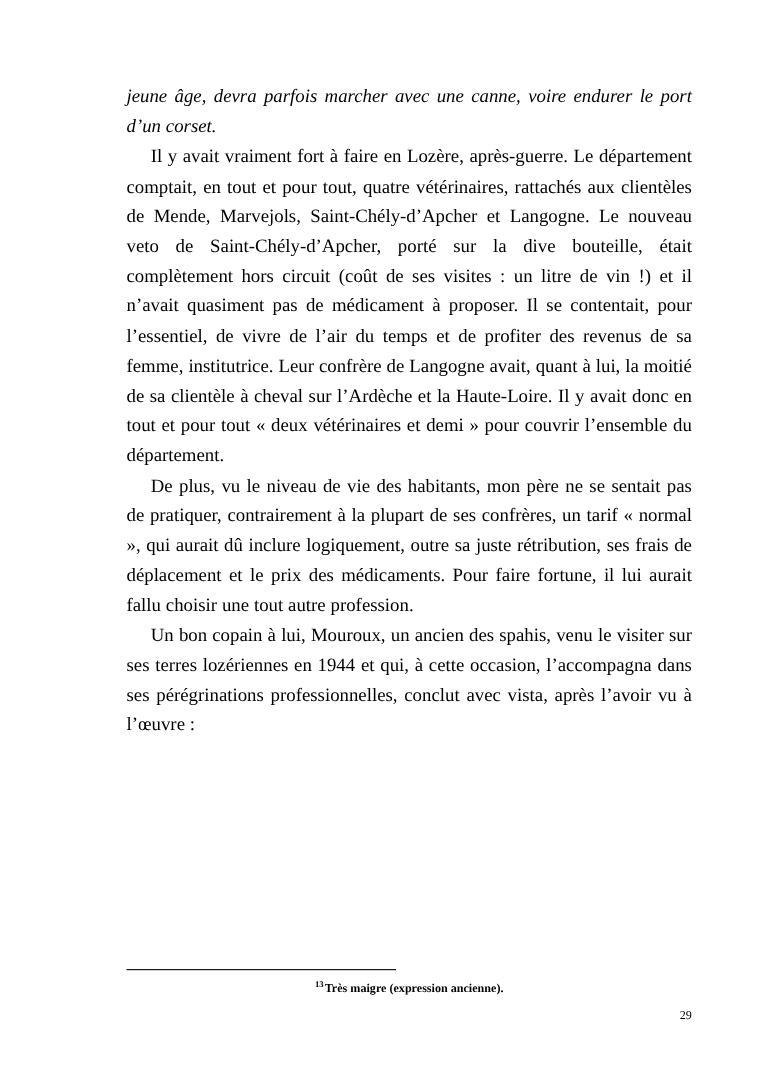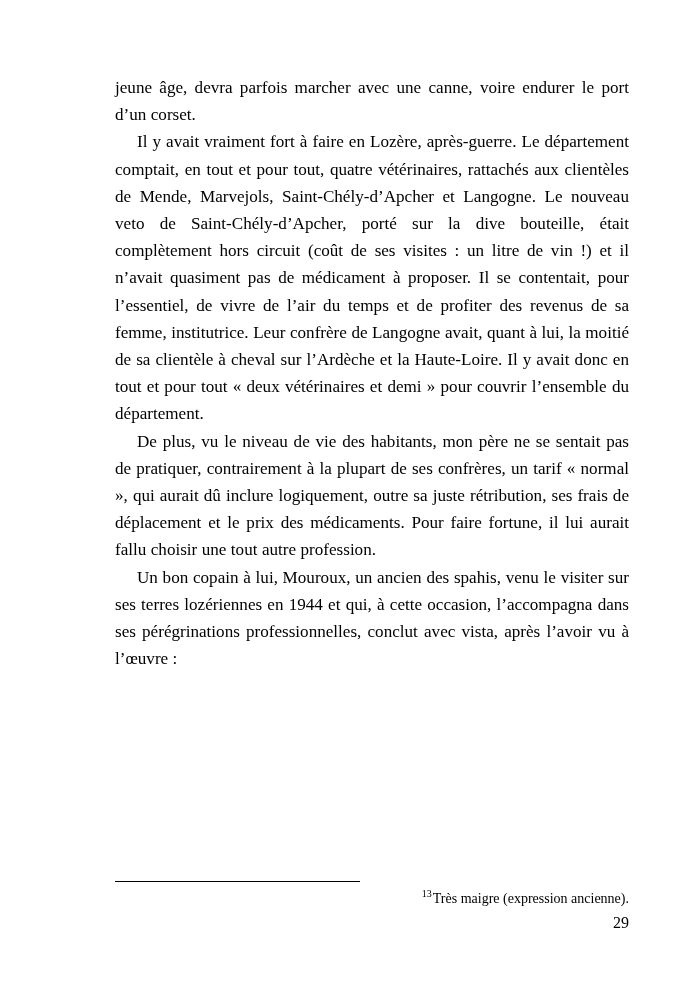--- a/index.html
+++ b/index.html
@@ -39,57 +39,59 @@
     text-justify: inter-word;
     hyphens: none;
     -webkit-hyphens: none;
     word-spacing: 0.01em;
   }
   .para.indent {
     text-indent: 22px;
   }
   .para.noindent {
     text-indent: 0;
+    font-style: italic;
   }
   sup.fnref {
     font-size: 0.66em;
     vertical-align: super;
     line-height: 0;
   }
   .footnote-area {
     position: absolute;
     left: 115px;
     top: 881px;
     width: 514px;
   }
   .footnote-rule {
     width: 245px;
     height: 0;
     border-top: 1.6px solid #000000;
     margin: 0 0 9px 0;
   }
   .footnote-text {
     margin: 0;
-    font-size: 14px;
+    font-size: 11px;
     line-height: 16px;
-    text-align: right;
+    text-align: center;
+    font-weight: bold;
   }
   .footnote-text sup {
     font-size: 0.72em;
     vertical-align: super;
     line-height: 0;
     margin-right: 1px;
   }
   .page-number {
     position: absolute;
     left: 115px;
     top: 912px;
     width: 514px;
     text-align: right;
-    font-size: 16px;
+    font-size: 11px;
     line-height: 22px;
   }
 </style>
 </head>
 <body>
 
 <div class="page">
 
   <div class="textblock">
 

